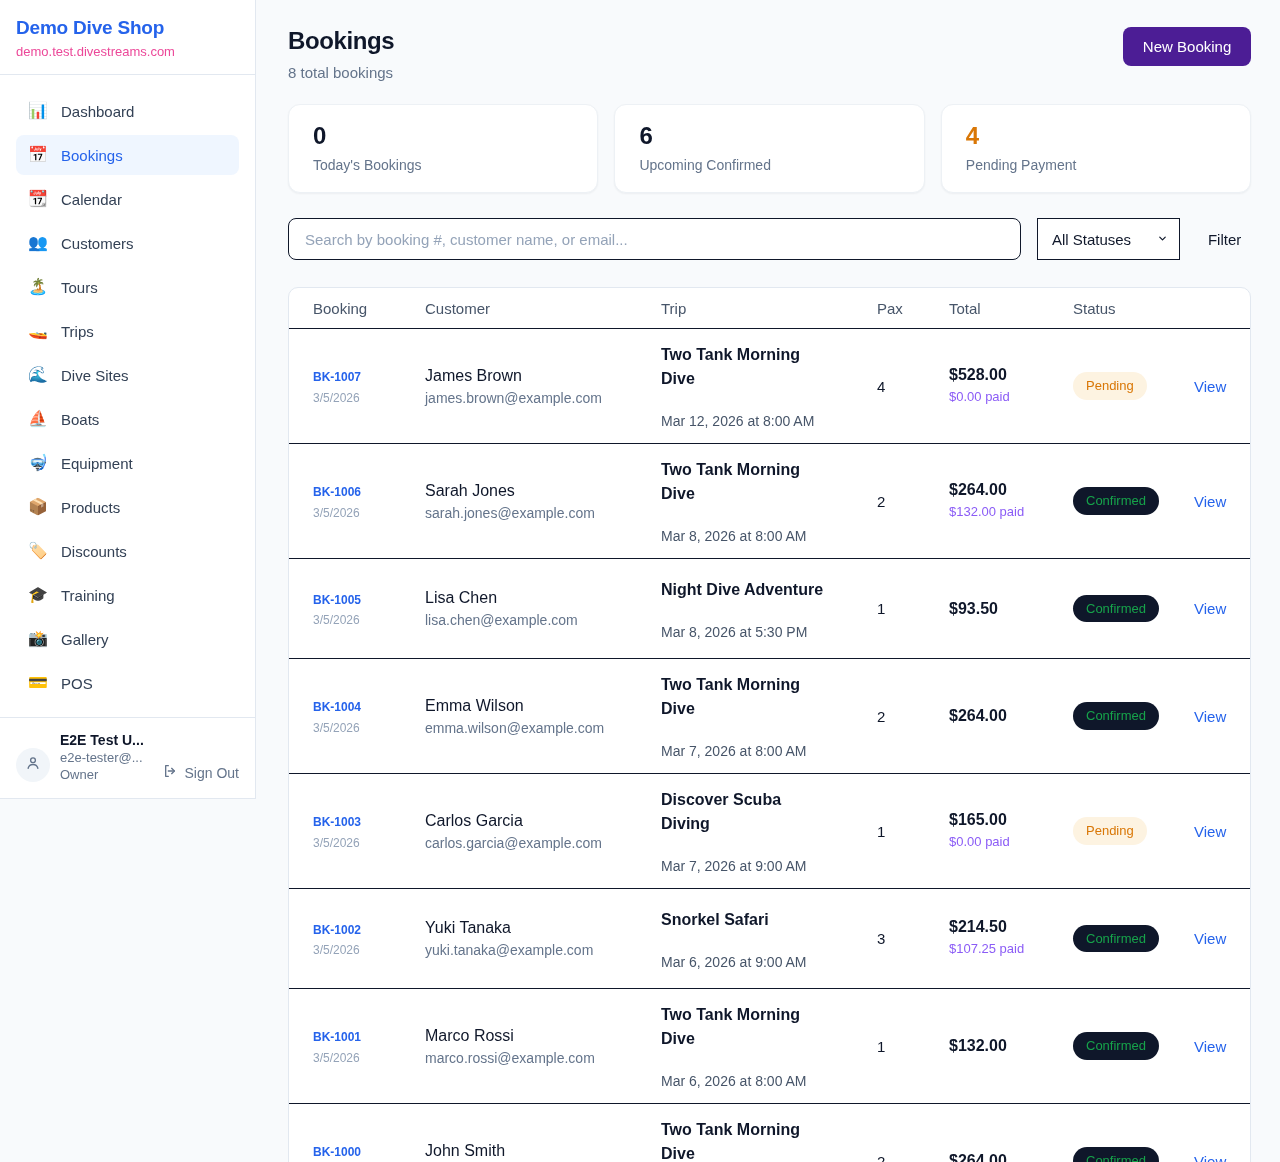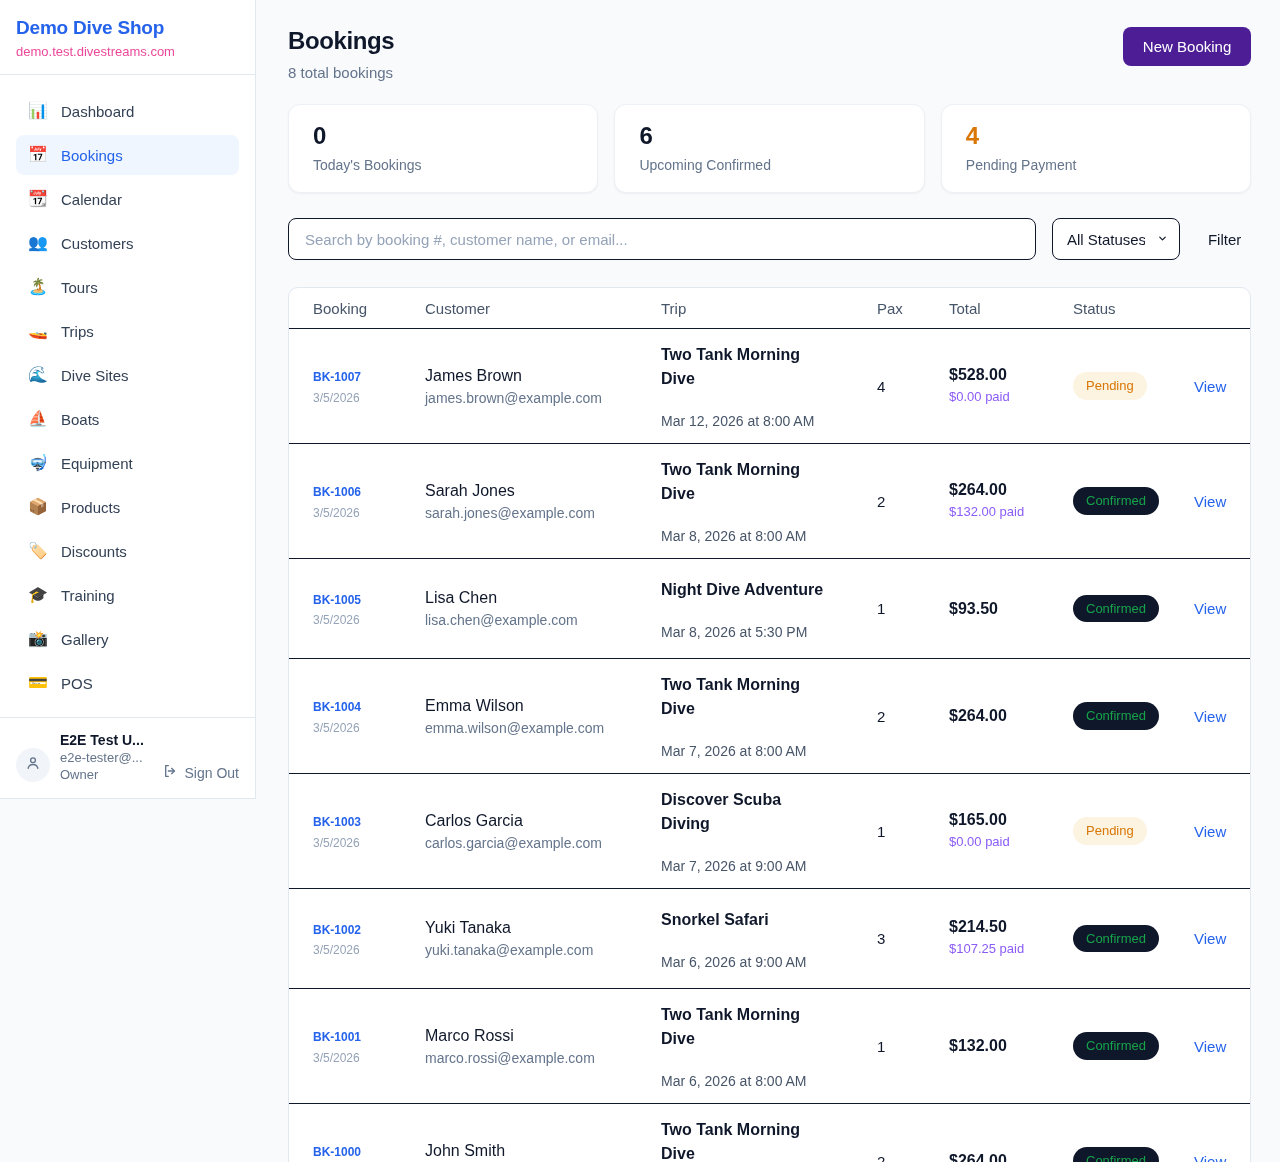--- a/index.html
+++ b/index.html
@@ -72,22 +72,22 @@
   .filters { display:flex; align-items:center; gap:16px; margin-bottom:27px; }
   .search {
     flex:1; height:42px; background:#fff;
     border:1.5px solid #0f172a; border-radius:8px;
     padding:0 16px; font-size:15px; font-family:inherit; color:#0f172a;
   }
   .search::placeholder { color:#94a3b8; }
   .select-wrap { position:relative; }
   select {
     appearance:none; -webkit-appearance:none; -moz-appearance:none;
-    height:42px; width:128px; background:#fff;
-    border:1.5px solid #0f172a; border-radius:8px;
+    height:42px; width:143px; background:#fff;
+    border:1.5px solid #0f172a; border-radius:0;
     padding:0 34px 0 14px; font-size:15px; font-family:inherit; color:#0f172a; cursor:pointer;
   }
   .chev { position:absolute; right:12px; top:50%; transform:translateY(-50%); pointer-events:none; }
   .filter-btn {
     background:none; border:none; padding:0 10px 0 12px;
     font-size:15px; font-weight:500; color:#0f172a; font-family:inherit; cursor:pointer;
   }
 
   
   .table-card { background:#fff; border:1px solid #e2e8f0; border-radius:10px; overflow:hidden; }

